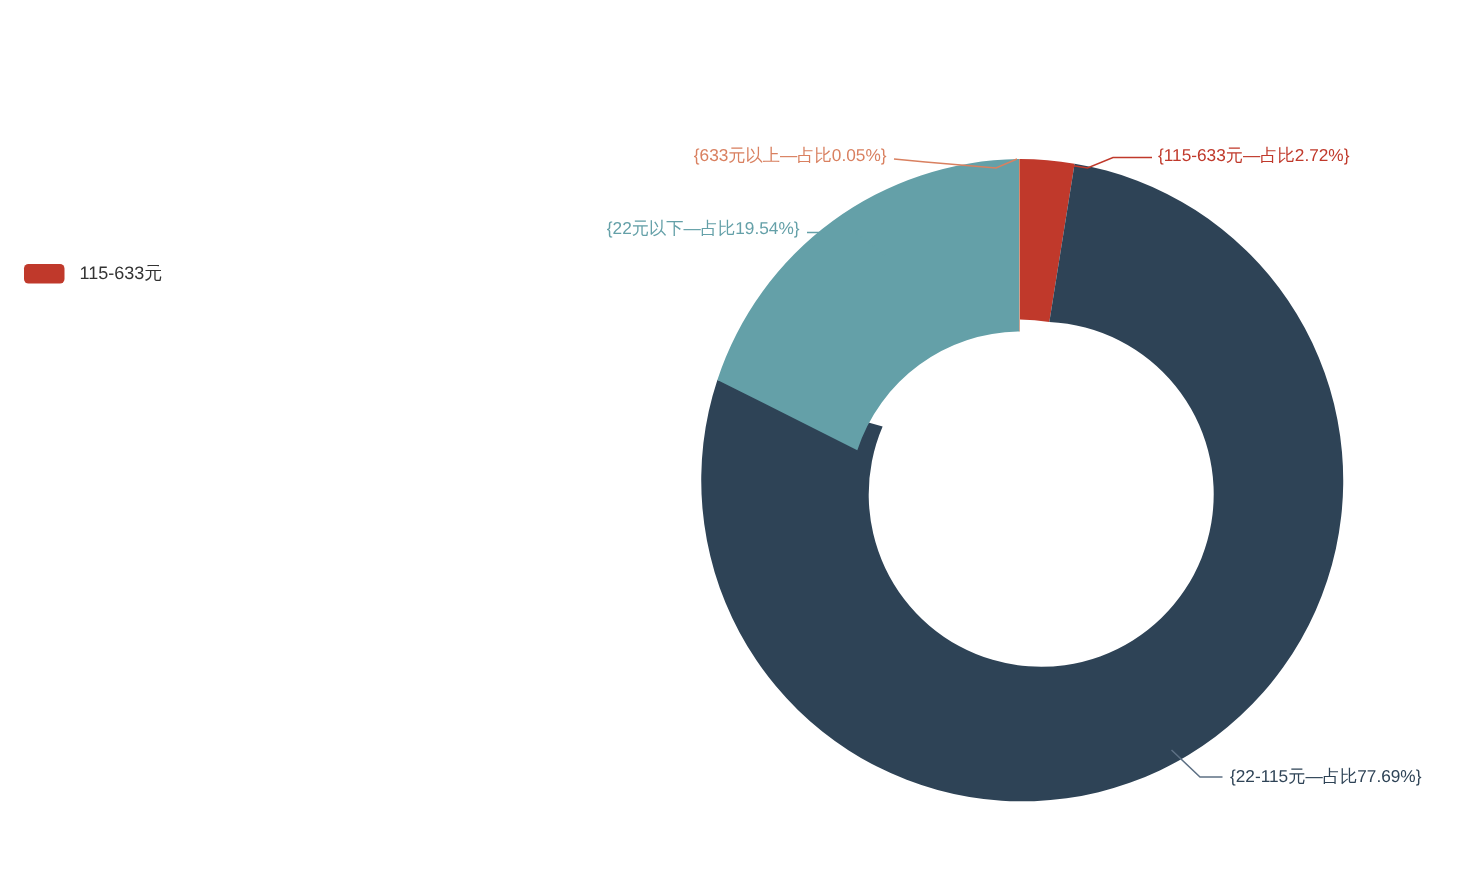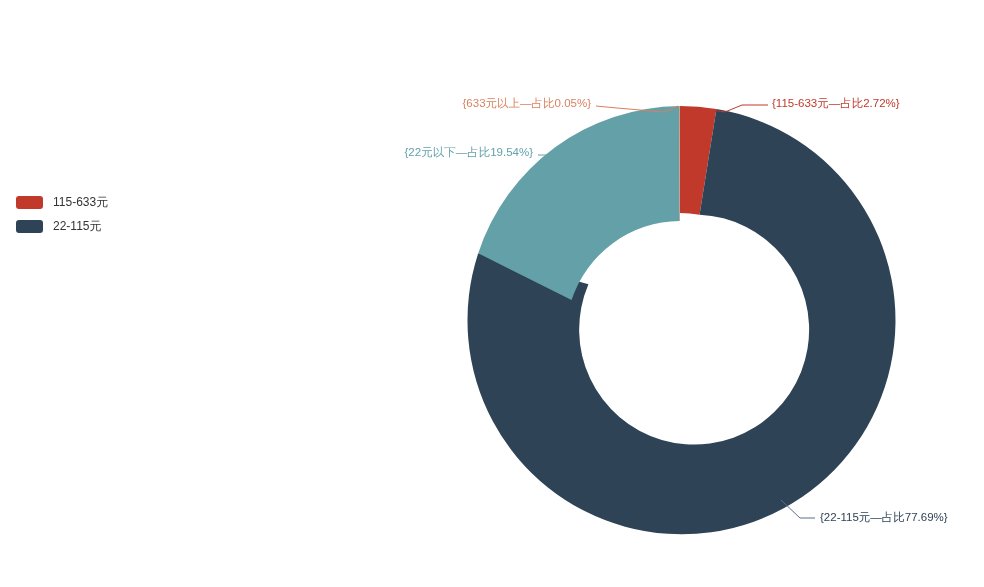--- a/index.html
+++ b/index.html
@@ -18,21 +18,21 @@
     position: absolute;
     left: 0; top: 0;
     width: 984px;
     height: 587px;
   }
 
   
   .legend {
     position: absolute;
     left: 16px;
-    top: 190px;
+    top: 170px;
     width: 150px;
   }
   .legend-item {
     display: flex;
     align-items: center;
     height: 24px;
     cursor: pointer;
     user-select: none;
   }
   .legend-swatch {
@@ -71,24 +71,20 @@
 </head>
 <body>
 
 <div id="chart-root">
 
   <div class="legend">
     <div class="legend-item">
       <span class="legend-swatch" style="background:#c0392b"></span>
       <span class="legend-label">115-633元</span>
     </div>
-    <div class="legend-item">
-      <span class="legend-swatch" style="background:#2e4356"></span>
-      <span class="legend-label">22-115元</span>
-    </div>
   </div>
 
   <svg class="donut-svg" viewBox="0 0 984 587">
 
     <path fill="#c0392b" d="M 680 106
              A 214 214 0 0 1 716.4 109.11
              L 699.56 214.68
              A 115 115 0 0 0 680 213
              Z"></path>
 

